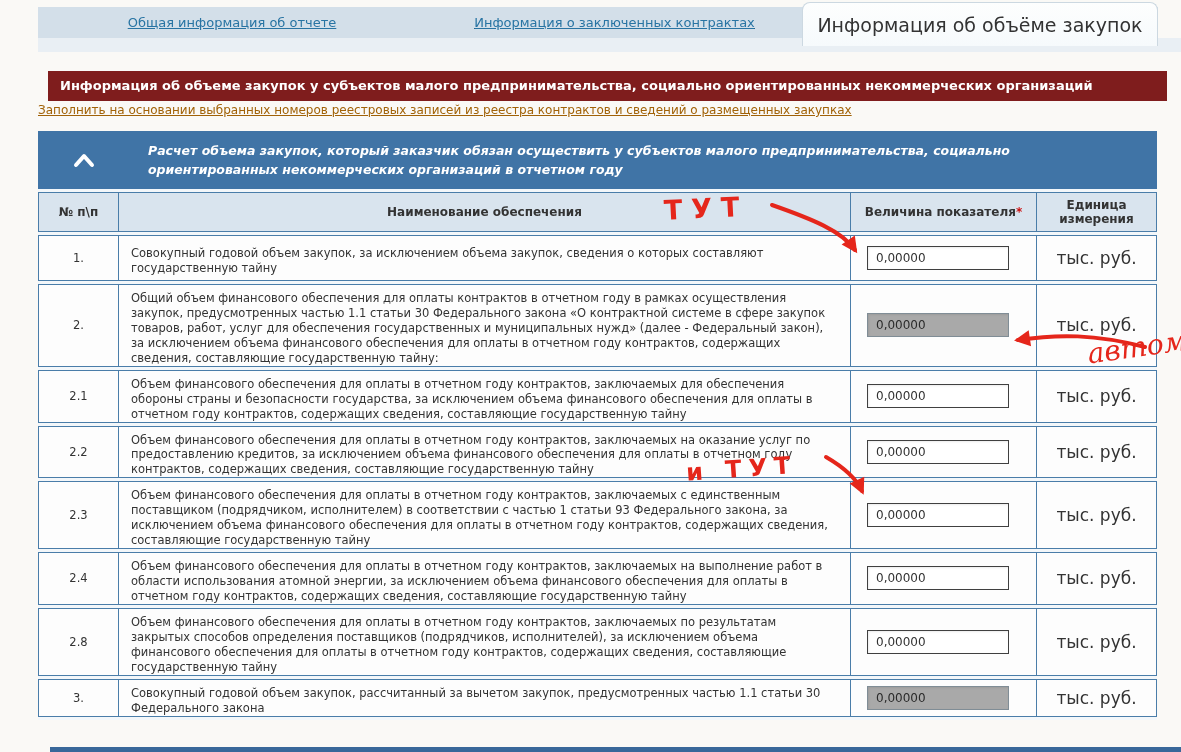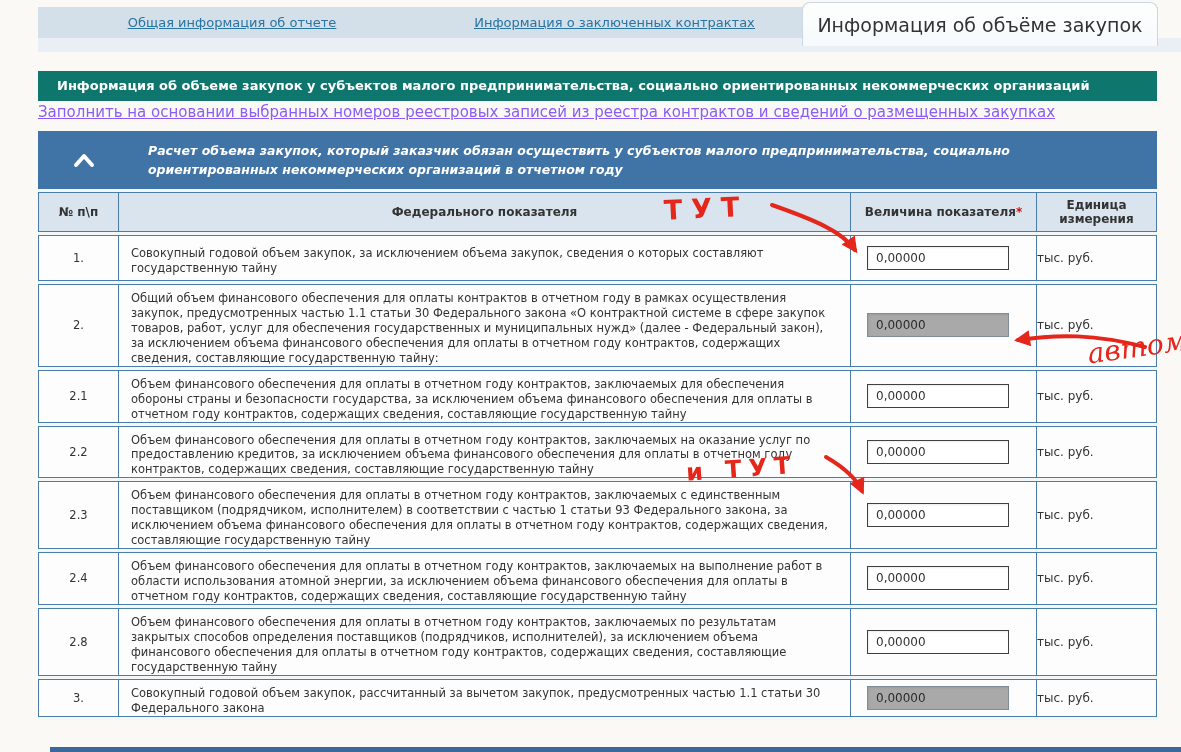--- a/index.html
+++ b/index.html
@@ -10,38 +10,38 @@
   
   .tabbar { position:absolute; left:38px; top:7px; width:1120px; height:31px; background:#d3dfe9; display:flex; }
   .tabcell { display:flex; align-items:center; justify-content:center; }
   .tabcell.t1 { width:345px; }
   .tabcell.t2 { width:420px;text-decoration:underline; }
   .tablink { color:#2874a3; font-size:13px; text-decoration:underline; cursor:pointer;margin-left:43px; }
   .substrip { position:absolute; left:38px; top:38px; width:1143px; height:14px; background:#e9eff4; }
   .tab-active { position:absolute; left:802px; top:2px; width:356px; height:44px; background:linear-gradient(#fdfefe,#f6fafc); border:1px solid #ccd8e1; border-bottom:none; border-radius:8px 8px 0 0; display:flex; align-items:center; justify-content:center; font-size:19px; color:#333; z-index:5; }
 
   
-  .titlebar { position:absolute; left:38px; top:71px; width:1119px; height:30px; background:#0f766e; color:#fff; font-size:13px; font-weight:bold; line-height:30px; padding-left:19px; }
-  .fill-link { position:absolute; left:38px; top:103px; font-size:15px; color:#8b5cf6; text-decoration:underline; cursor:pointer; }
+  .titlebar { position:absolute; left:48px; top:71px; width:1119px; height:30px; background:#7f1d1d; color:#fff; font-size:13px; font-weight:bold; line-height:30px; padding-left:12px; }
+  .fill-link { position:absolute; left:38px; top:103px; font-size:12px; color:#a16207; text-decoration:underline; cursor:pointer; }
 
   
   .tablewrap { position:absolute; left:38px; top:131px; width:1119px; background:#f3f7fa; }
   .band { height:58px; background:#4074a6; position:relative; color:#fff; display:flex; align-items:center; }
   .caretbox { position:absolute; left:26px; top:0; height:100%; width:40px; display:flex; align-items:center; justify-content:center; cursor:pointer; }
   .band-title { flex:1; font-size:12.5px; font-weight:bold; line-height:1.55; padding:0 96px 0 110px;font-style:italic; }
   table { width:100%; border-collapse:separate; border-spacing:0 3px; table-layout:fixed; }
   col.c-num { width:80px; } col.c-name { width:732px; } col.c-val { width:186px; } col.c-unit { width:121px; }
   th,td { border-top:1px solid #4a7da9; border-bottom:1px solid #4a7da9; border-left:1px solid #4a7da9; vertical-align:middle; }
   th:last-child, td:last-child { border-right:1px solid #4a7da9; }
   th { background:#d9e4ee; color:#333; font-size:12px; font-weight:bold; height:40px; padding:4px 6px; }
   td { background:#fdfdfd; color:#333; font-size:11.5px; }
   td.num { text-align:center; }
   td.name { padding:6px 16px 0 12px; line-height:1.3; }
   td.val { padding-left:16px; }
-  td.unit { font-size:12px; }
+  td.unit { text-align:center; font-size:17px; }
   .req { color:#cc1111; }
   input.v { width:142px; height:24px; border:1px solid #404040; background:#fff; font-family:inherit; font-size:12px; color:#333; padding:0 8px; box-shadow:inset 1px 1px 2px rgba(0,0,0,.08); }
   input.v.ro { background:#a9a9a9; border-color:#808d96; color:#2b2b2b; }
   tr.h46 td{height:46px} tr.h76 td{height:76px} tr.h50 td{height:50px} tr.h66 td{height:66px} tr.h38 td{height:38px}
 
   .bottombar { position:absolute; left:50px; top:747px; width:1131px; height:5px; background:#39689a; }
 
   
   svg.anno { position:absolute; inset:0; z-index:50; pointer-events:none; }
   .hand { fill:#e5261b; font-family:"DejaVu Sans",sans-serif; font-weight:bold; }
@@ -82,21 +82,21 @@
     <table>
       <colgroup>
           <col class="c-num">
           <col class="c-name">
           <col class="c-val">
           <col class="c-unit">
         </colgroup>
       <thead>
         <tr>
           <th>№ п\п</th>
-          <th>Федерального показателя</th>
+          <th>Наименование обеспечения</th>
           <th><span>Величина показателя</span><span class="req">*</span></th>
           <th>Единица измерения</th>
         </tr>
       </thead>
       <tbody>
         <tr class="h46">
           <td class="num">1.</td>
           <td class="name">Совокупный годовой объем закупок, за исключением объема закупок, сведения о которых составляют государственную тайну</td>
           <td class="val"><input class="v" value="0,00000" style=""></td>
           <td class="unit">тыс. руб.</td>

